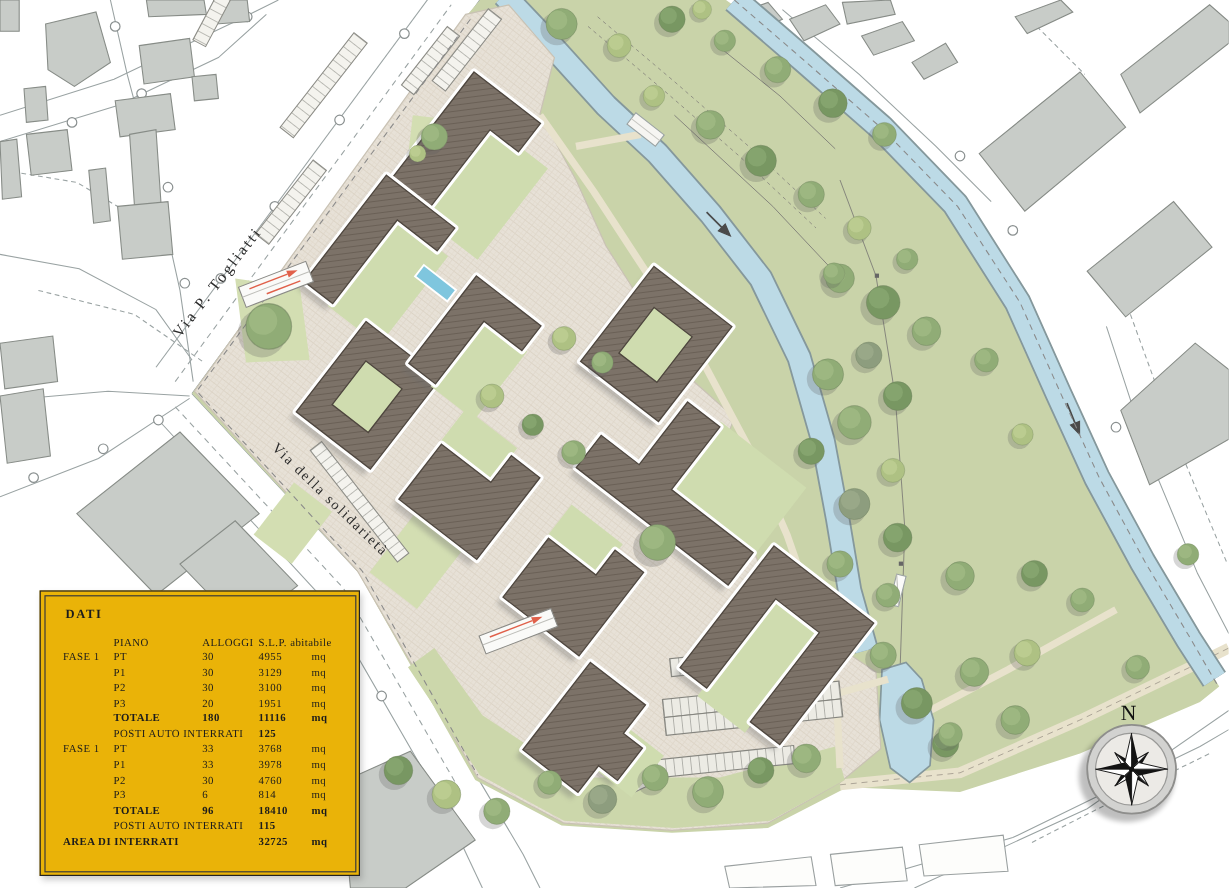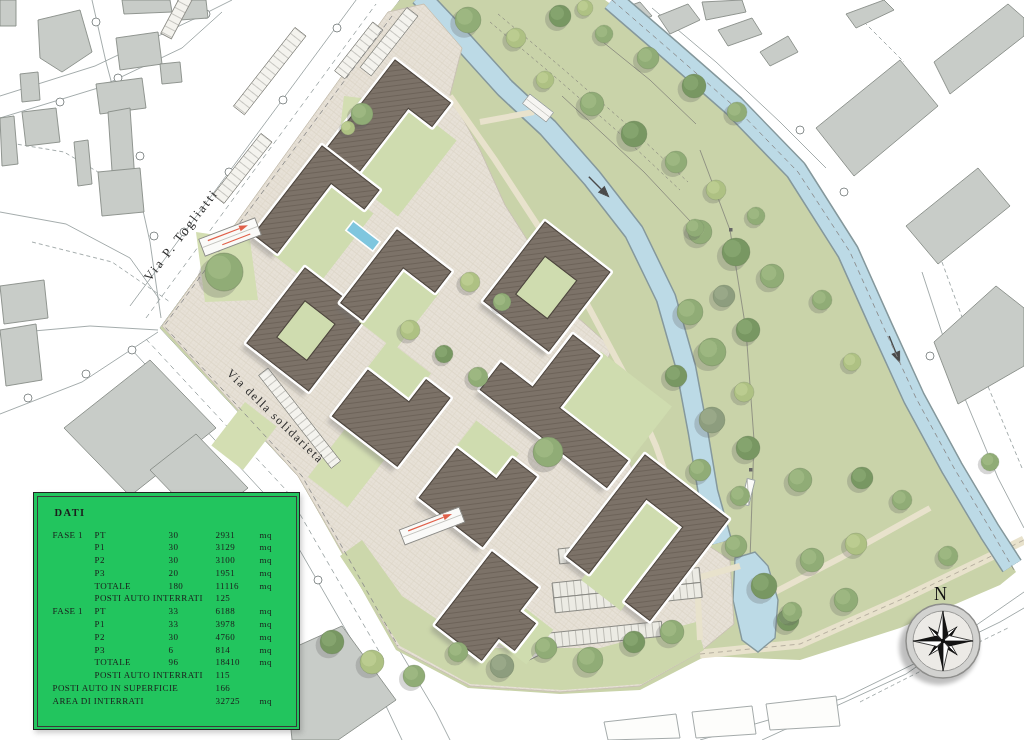--- a/index.html
+++ b/index.html
@@ -8,34 +8,34 @@
   svg{position:absolute;left:0;top:0;}
   svg text{font-family:"Liberation Serif","DejaVu Serif",serif;fill:#2b2b2b;}
   .street-label{font-size:13px;letter-spacing:2.2px;}
   .street-label2{font-size:12px;letter-spacing:1.6px;}
   .north-label{font-size:18px;letter-spacing:1px;fill:#111;}
   .t1{--c1:#aec183;--c2:#c0d095}
   .t2{--c1:#90ac76;--c2:#a3bc86}
   .t3{--c1:#789762;--c2:#8aa973}
   .t5{--c1:#8d9d7e;--c2:#9eac8d}
   
-  .panel{position:absolute;left:33px;top:492px;width:267px;height:238px;background:#22c55e;
+  .panel{position:absolute;left:33px;top:492px;width:267px;height:238px;background:#eab308;
          border:1.6px solid #222;box-shadow:2px 3px 5px rgba(60,60,60,.25);box-sizing:border-box;}
   .panel-inner{position:absolute;left:2.5px;top:2.5px;right:2.5px;bottom:2.5px;border:1px solid #3a3a3a;
          padding:10px 0 0 15px;box-sizing:border-box;overflow:hidden;}
   .panel-title{font-weight:700;font-size:10.5px;letter-spacing:1.4px;color:#1c1c1c;margin:0 0 11px 2px;}
   .tbl{font-size:9px;color:#1c1c1c;letter-spacing:.4px;}
   .row{display:grid;grid-template-columns:42px 74px 47px 44px 22px;line-height:12.8px;}
   .c{white-space:nowrap;}
   .c-fase{grid-column:1}.c-piano{grid-column:2}.c-alloggi{grid-column:3}
   .c-slp{grid-column:4}.c-mq{grid-column:5}
   .span-p2 .c-piano{grid-column:2 / span 2}
   .span-l3 .c-fase{grid-column:1 / span 3}
-  .bold{font-weight:400}
-  .vbold .c-slp{font-weight:400}
+  .bold{font-weight:700}
+  .vbold .c-slp{font-weight:700}
 </style>
 </head>
 <body>
 
 <div class="stage">
 <svg width="1024" height="740" viewBox="0 0 1024 740">
   <defs>
     <filter id="blur2" x="-30%" y="-30%" width="160%" height="160%">
           <feGaussianBlur stdDeviation="2.2"></feGaussianBlur>
         </filter>
@@ -429,27 +429,32 @@
         <use href="#cpt" transform="rotate(270)"></use>
     <circle r="2.2" fill="#111"></circle>
   </g>
   <text class="north-label" x="941" y="600" text-anchor="middle">N</text>
 </svg>
 
   <div class="panel">
     <div class="panel-inner">
       <div class="panel-title">DATI</div>
       <div class="tbl">
+        <div class="row hdr">
+          <span class="c c-piano">PIANO</span>
+          <span class="c c-alloggi">ALLOGGI</span>
+          <span class="c c-slp">S.L.P. abitabile</span>
+        </div>
         <div>
 
             <div class="row">
               <span class="c c-fase">FASE 1</span>
               <span class="c c-piano">PT</span>
               <span class="c c-alloggi">30</span>
-              <span class="c c-slp">2931</span>
+              <span class="c c-slp">4955</span>
               <span class="c c-mq">mq</span>
             </div>
 
             <div class="row">
               <span class="c c-fase"></span>
               <span class="c c-piano">P1</span>
               <span class="c c-alloggi">30</span>
               <span class="c c-slp">3129</span>
               <span class="c c-mq">mq</span>
             </div>
@@ -483,21 +488,21 @@
               <span class="c c-piano">POSTI AUTO INTERRATI</span>
 
               <span class="c c-slp">125</span>
               <span class="c c-mq"></span>
             </div>
 
             <div class="row">
               <span class="c c-fase">FASE 1</span>
               <span class="c c-piano">PT</span>
               <span class="c c-alloggi">33</span>
-              <span class="c c-slp">6188</span>
+              <span class="c c-slp">3768</span>
               <span class="c c-mq">mq</span>
             </div>
 
             <div class="row">
               <span class="c c-fase"></span>
               <span class="c c-piano">P1</span>
               <span class="c c-alloggi">33</span>
               <span class="c c-slp">3978</span>
               <span class="c c-mq">mq</span>
             </div>
@@ -527,26 +532,20 @@
             </div>
 
             <div class="row vbold span-p2">
               <span class="c c-fase"></span>
               <span class="c c-piano">POSTI AUTO INTERRATI</span>
 
               <span class="c c-slp">115</span>
               <span class="c c-mq"></span>
             </div>
 
-            <div class="row span-l3">
-              <span class="c c-fase">POSTI AUTO IN SUPERFICIE</span>
-
-              <span class="c c-slp">166</span>
-              <span class="c c-mq"></span>
-            </div>
 
             <div class="row bold span-l3">
               <span class="c c-fase">AREA DI INTERRATI</span>
 
               <span class="c c-slp">32725</span>
               <span class="c c-mq">mq</span>
             </div>
           </div>
       </div>
     </div>

